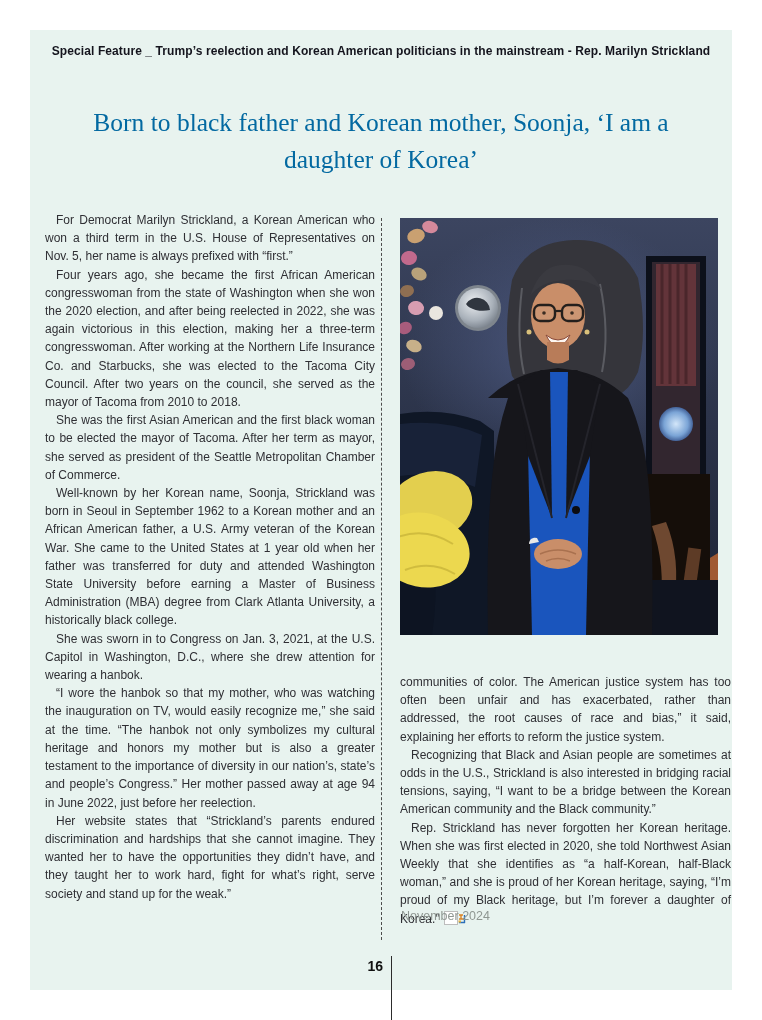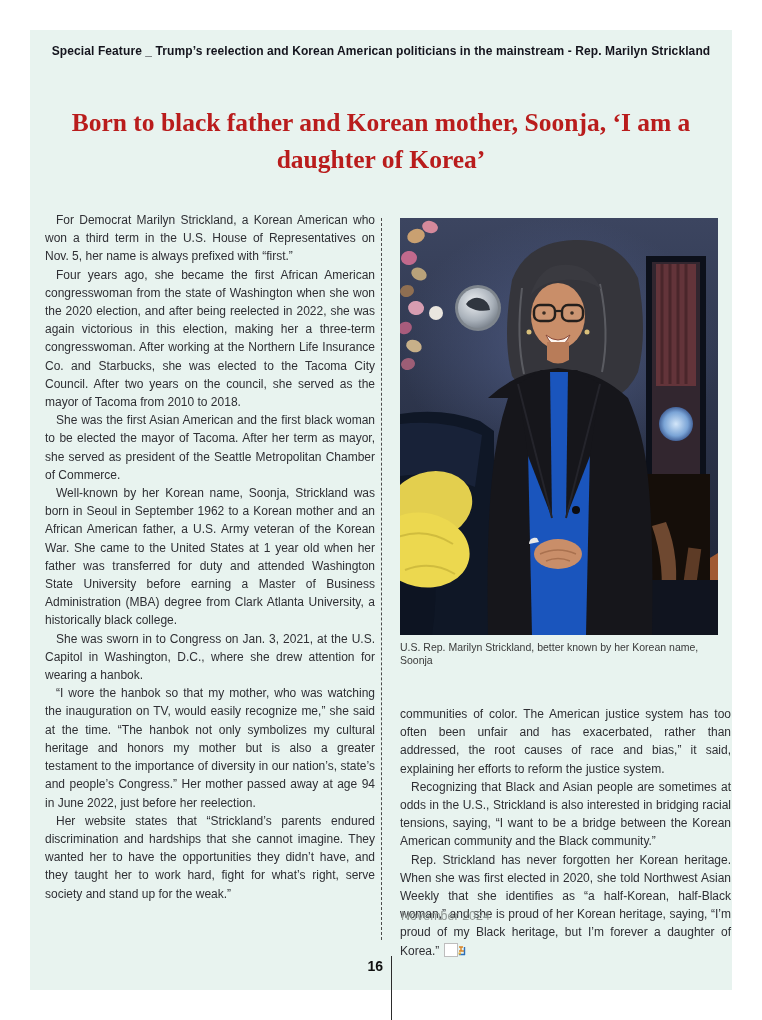--- a/index.html
+++ b/index.html
@@ -10,22 +10,22 @@
   .panel {
     position:absolute; left:30px; top:30px; width:702px; height:960px;
     background:#e8f3ef;
   }
   .kicker {
     padding-top:14px; text-align:center;
     font-size:12px; font-weight:bold; color:#14141d; letter-spacing:0.1px;
   }
   .headline {
     margin:46px 16px 0; text-align:center;
-    font-family:"Liberation Serif", serif; font-weight:bold;
-    font-size:25.5px; line-height:37px; color:#b91c1c;
+    font-family:"Liberation Serif", serif; font-weight:normal;
+    font-size:25.5px; line-height:37px; color:#0369a1;
   }
   .hl-line { display:block; }
   .columns { display:flex; margin:30px 0 0 15px; }
   .col-left { width:330px; padding-top:3px; }
   .divider {
     width:0; border-left:1px dashed #4c4c4c;
     margin:10px 18px 0 6px; height:722px;
   }
   .col-right { width:331px; }
   .para {
@@ -173,21 +173,20 @@
 
           <polygon points="141,152 118,166 128,238 152,300 150,152" fill="#16161b"></polygon>
           <polygon points="177,152 200,166 190,238 166,300 168,152" fill="#16161b"></polygon>
           <path d="M118,166 l34,134 M200,166 l-34,134" stroke="#24242b" stroke-width="2" fill="none"></path>
           <circle cx="176" cy="292" r="4" fill="#0c0c10"></circle>
 
           <path d="M129,326 a6,6 0 0 1 8,-6 l2,4 z" fill="#e8e8e8"></path>
           <ellipse cx="158" cy="336" rx="24" ry="15" fill="#c98e69"></ellipse>
           <path d="M140,336 q18,-8 36,0 M146,343 q12,-5 24,0" stroke="#a9714f" stroke-width="1.4" fill="none"></path>
         </svg>
-        <figcaption>U.S. Rep. Marilyn Strickland, better known by her Korean name, Soonja</figcaption>
       </figure>
 
       <div class="para-group">
         <p class="para">communities of color. The American justice system has too often been unfair and has exacerbated, rather than addressed, the root causes of race and bias,” it said, explaining her efforts to reform the justice system.</p>
         <p class="para indent">Recognizing that Black and Asian people are sometimes at odds in the U.S., Strickland is also interested in bridging racial tensions, saying, “I want to be a bridge between the Korean American community and the Black community.”</p>
         <p class="para indent"><span>Rep. Strickland has never forgotten her Korean heritage. When she was first elected in 2020, she told Northwest Asian Weekly that she identifies as “a half-Korean, half-Black woman,” and she is proud of her Korean heritage, saying, “I’m proud of my Black heritage, but I’m forever a daughter of Korea.”</span><span class="endmark"><svg width="12" height="12" viewBox="0 0 12 12" xmlns="http://www.w3.org/2000/svg">
                 <path d="M3,2 h4 M5,2 v4 M3,6 h5" stroke="#d98426" stroke-width="1.4" fill="none"></path>
                 <path d="M8.5,2 v8 M3,9.5 h6" stroke="#2d6fb8" stroke-width="1.4" fill="none"></path>
                 <rect x="2.5" y="7.5" width="2.5" height="2" fill="#e8b13a"></rect>
               </svg></span></p>

